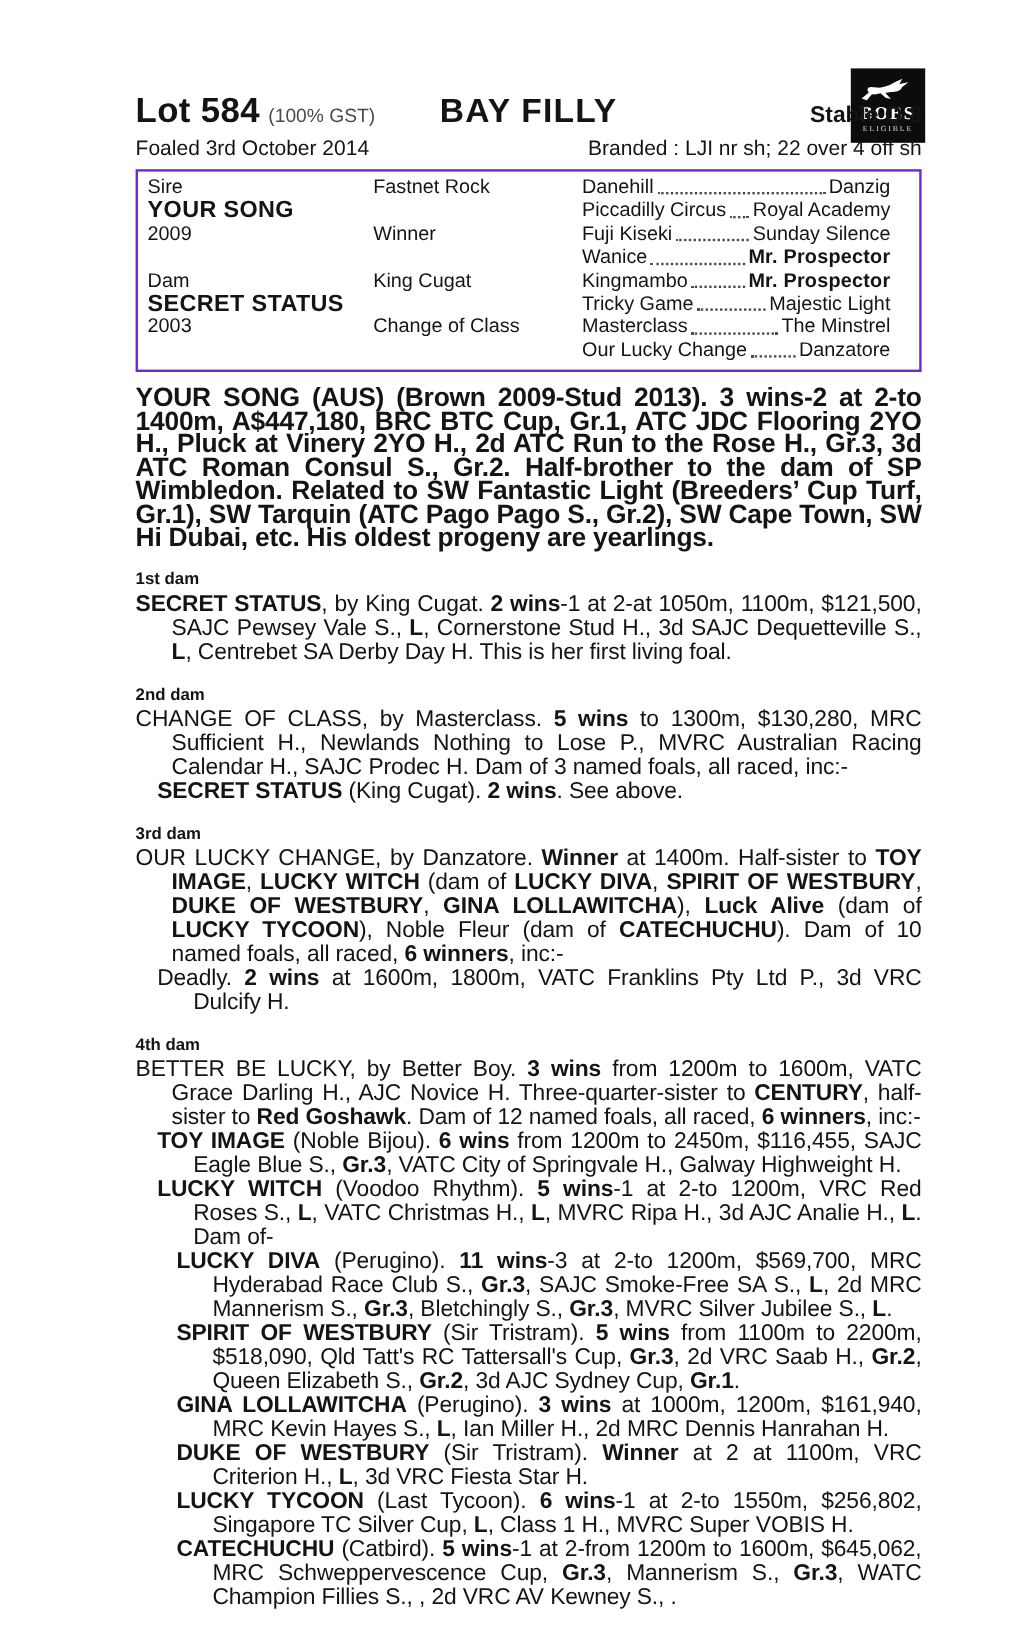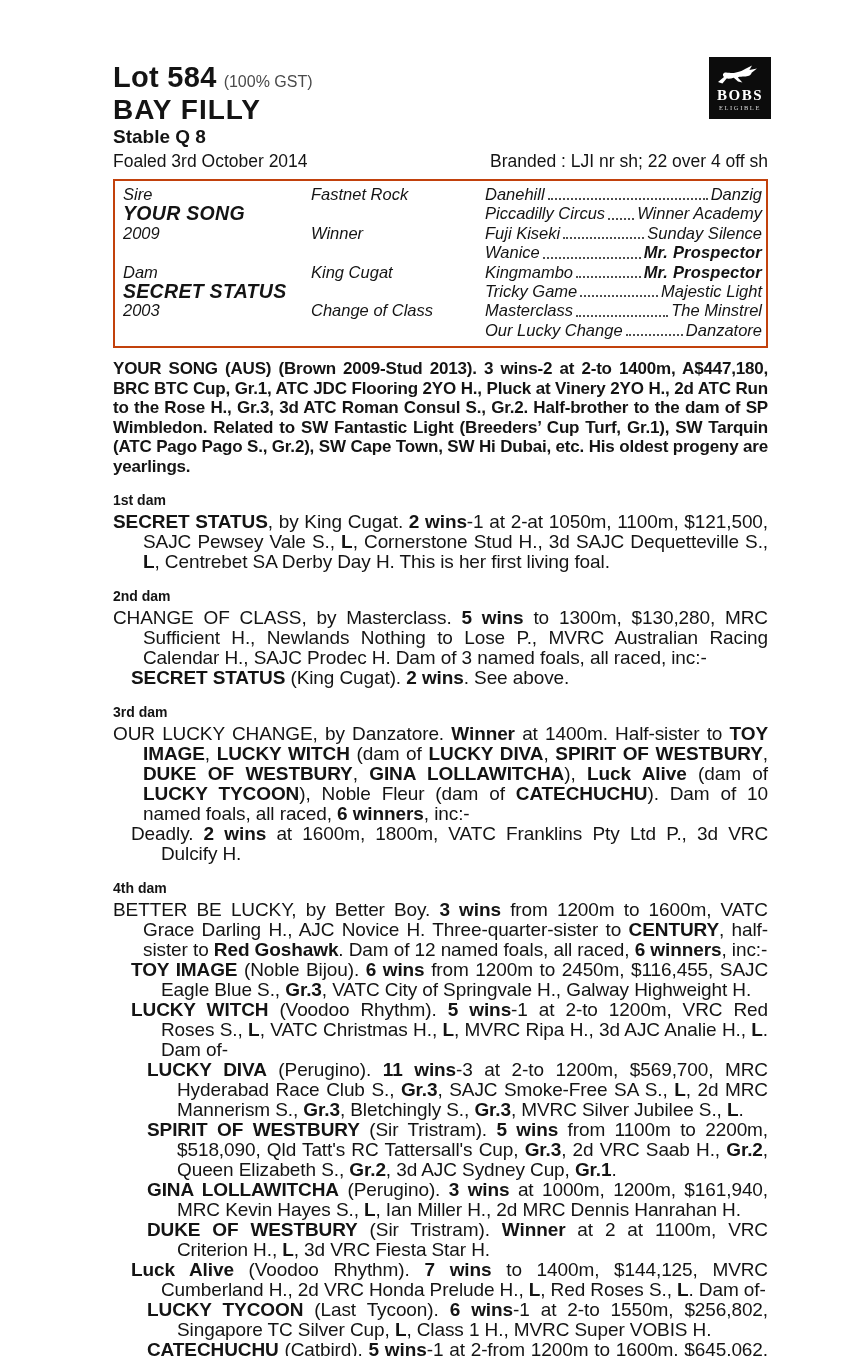--- a/index.html
+++ b/index.html
@@ -23,47 +23,47 @@
     font-weight:700; font-size:15px; letter-spacing:1.5px; color:#fff; line-height:15px;
   }
   .logo-sub {
     font-family:"Liberation Serif","DejaVu Serif",serif;
     font-size:6.5px; letter-spacing:1.6px; color:#d9d9d9; line-height:8px;
   }
 
   
   .account { margin-top:45px; padding-right:85px; text-align:center;
              font-weight:700; font-size:17px; line-height:19px; }
-  .lot-row { display:flex; align-items:baseline; margin-top:6px;flex-direction:column; }
+  .lot-row { display:flex; align-items:baseline; margin-top:22px; }
   .lot-left { flex:1; display:flex; align-items:baseline; gap:7px; white-space:nowrap; }
   .lot-num { font-weight:700; font-size:29px; letter-spacing:0.3px; }
   .gst { font-size:16px; color:#4a4a4a; }
   .filly { flex:0 0 auto; font-weight:700; font-size:28px; letter-spacing:1px; }
   .stable { flex:1; text-align:right; font-weight:700; font-size:19px; }
   .foaled-row { display:flex; justify-content:space-between; align-items:baseline;
                 margin-top:3px; font-size:17.5px; line-height:20px; }
   .brand-code { font-weight:400; }
 
   
   .ped-table {
-    margin-top:8px; border:2px solid #c2410c;
+    margin-top:8px; border:2px solid #6d28d9;
     display:grid; grid-template-columns:188px 174px 1fr;
-    grid-auto-rows:19.4px; padding:4px 4px 6px 8px;
-    font-size:16.5px; line-height:19.4px;font-style:italic;
+    grid-auto-rows:19.4px; padding:4px 24px 6px 8px;
+    font-size:16.5px; line-height:19.4px;
   }
   .ped-c1, .ped-c2 { white-space:nowrap; }
   .ped-name { font-weight:700; font-size:19.5px; letter-spacing:0.3px; }
   .ped-row { display:flex; }
   .ped-row .leader { flex:1 1 auto; border-bottom:2px dotted #4e4e4e;
                      margin:0 3px 4px 3px; align-self:flex-end; }
   .ped-row .b { font-weight:700; letter-spacing:0.2px; }
 
   
   .sire-summary {
-    margin:11px 0 0 0; font-weight:700; font-size:17px; line-height:19.5px;
+    margin:11px 0 0 0; font-weight:700; font-size:22px; line-height:19.5px;
     text-align:justify; letter-spacing:-0.2px;
   }
   .dam-head { font-weight:700; font-size:14px; line-height:20px; margin:14px 0 2px 0; }
   .para { margin:0; font-size:19px; line-height:20px; text-align:justify; letter-spacing:-0.1px; }
   .ind0 { padding-left:30px; text-indent:-30px; }
   .ind1 { margin-left:18px; padding-left:30px; text-indent:-30px; }
   .ind2 { margin-left:34px; padding-left:30px; text-indent:-30px; }
 </style>
 </head>
 <body>
@@ -116,21 +116,21 @@
         <div class="ped-c2" style="grid-area: 5 / 2;">King Cugat</div>
         <div class="ped-c2" style="grid-area: 7 / 2;">Change of Class</div>
         <div class="ped-row" style="grid-area: 1 / 3;">
           <span>Danehill</span>
           <span class="leader"></span>
           <span>Danzig</span>
         </div>
         <div class="ped-row" style="grid-area: 2 / 3;">
           <span>Piccadilly Circus</span>
           <span class="leader"></span>
-          <span>Winner Academy</span>
+          <span>Royal Academy</span>
         </div>
         <div class="ped-row" style="grid-area: 3 / 3;">
           <span>Fuji Kiseki</span>
           <span class="leader"></span>
           <span>Sunday Silence</span>
         </div>
         <div class="ped-row" style="grid-area: 4 / 3;">
           <span>Wanice</span>
           <span class="leader"></span>
           <span class="b">Mr. Prospector</span>
@@ -169,19 +169,18 @@
         <p class="para ind0">OUR LUCKY CHANGE, by Danzatore. <b>Winner</b> at 1400m. Half-sister to <b>TOY IMAGE</b>, <b>LUCKY WITCH</b> (dam of <b>LUCKY DIVA</b>, <b>SPIRIT OF WESTBURY</b>, <b>DUKE OF WESTBURY</b>, <b>GINA LOLLAWITCHA</b>), <b>Luck Alive</b> (dam of <b>LUCKY TYCOON</b>), Noble Fleur (dam of <b>CATECHUCHU</b>). Dam of 10 named foals, all raced, <b>6 winners</b>, inc:-</p>
         <p class="para ind1">Deadly. <b>2 wins</b> at 1600m, 1800m, VATC Franklins Pty Ltd P., 3d VRC Dulcify H.</p>
         <div class="dam-head">4th dam</div>
         <p class="para ind0">BETTER BE LUCKY, by Better Boy. <b>3 wins</b> from 1200m to 1600m, VATC Grace Darling H., AJC Novice H. Three-quarter-sister to <b>CENTURY</b>, half-sister to <b>Red Goshawk</b>. Dam of 12 named foals, all raced, <b>6 winners</b>, inc:-</p>
         <p class="para ind1"><b>TOY IMAGE</b> (Noble Bijou). <b>6 wins</b> from 1200m to 2450m, $116,455, SAJC Eagle Blue S., <b>Gr.3</b>, VATC City of Springvale H., Galway Highweight H.</p>
         <p class="para ind1"><b>LUCKY WITCH</b> (Voodoo Rhythm). <b>5 wins</b>-1 at 2-to 1200m, VRC Red Roses S., <b>L</b>, VATC Christmas H., <b>L</b>, MVRC Ripa H., 3d AJC Analie H., <b>L</b>. Dam of-</p>
         <p class="para ind2"><b>LUCKY DIVA</b> (Perugino). <b>11 wins</b>-3 at 2-to 1200m, $569,700, MRC Hyderabad Race Club S., <b>Gr.3</b>, SAJC Smoke-Free SA S., <b>L</b>, 2d MRC Mannerism S., <b>Gr.3</b>, Bletchingly S., <b>Gr.3</b>, MVRC Silver Jubilee S., <b>L</b>.</p>
         <p class="para ind2"><b>SPIRIT OF WESTBURY</b> (Sir Tristram). <b>5 wins</b> from 1100m to 2200m, $518,090, Qld Tatt's RC Tattersall's Cup, <b>Gr.3</b>, 2d VRC Saab H., <b>Gr.2</b>, Queen Elizabeth S., <b>Gr.2</b>, 3d AJC Sydney Cup, <b>Gr.1</b>.</p>
         <p class="para ind2"><b>GINA LOLLAWITCHA</b> (Perugino). <b>3 wins</b> at 1000m, 1200m, $161,940, MRC Kevin Hayes S., <b>L</b>, Ian Miller H., 2d MRC Dennis Hanrahan H.</p>
         <p class="para ind2"><b>DUKE OF WESTBURY</b> (Sir Tristram). <b>Winner</b> at 2 at 1100m, VRC Criterion H., <b>L</b>, 3d VRC Fiesta Star H.</p>
-        <p class="para ind1"><b>Luck Alive</b> (Voodoo Rhythm). <b>7 wins</b> to 1400m, $144,125, MVRC Cumberland H., 2d VRC Honda Prelude H., <b>L</b>, Red Roses S., <b>L</b>. Dam of-</p>
         <p class="para ind2"><b>LUCKY TYCOON</b> (Last Tycoon). <b>6 wins</b>-1 at 2-to 1550m, $256,802, Singapore TC Silver Cup, <b>L</b>, Class 1 H., MVRC Super VOBIS H.</p>
         <p class="para ind2"><b>CATECHUCHU</b> (Catbird). <b>5 wins</b>-1 at 2-from 1200m to 1600m, $645,062, MRC Schweppervescence Cup, <b>Gr.3</b>, Mannerism S., <b>Gr.3</b>, WATC Champion Fillies S., , 2d VRC AV Kewney S., .</p>
       </div>
 
   </div>
 </div>
 
 </body></html>

